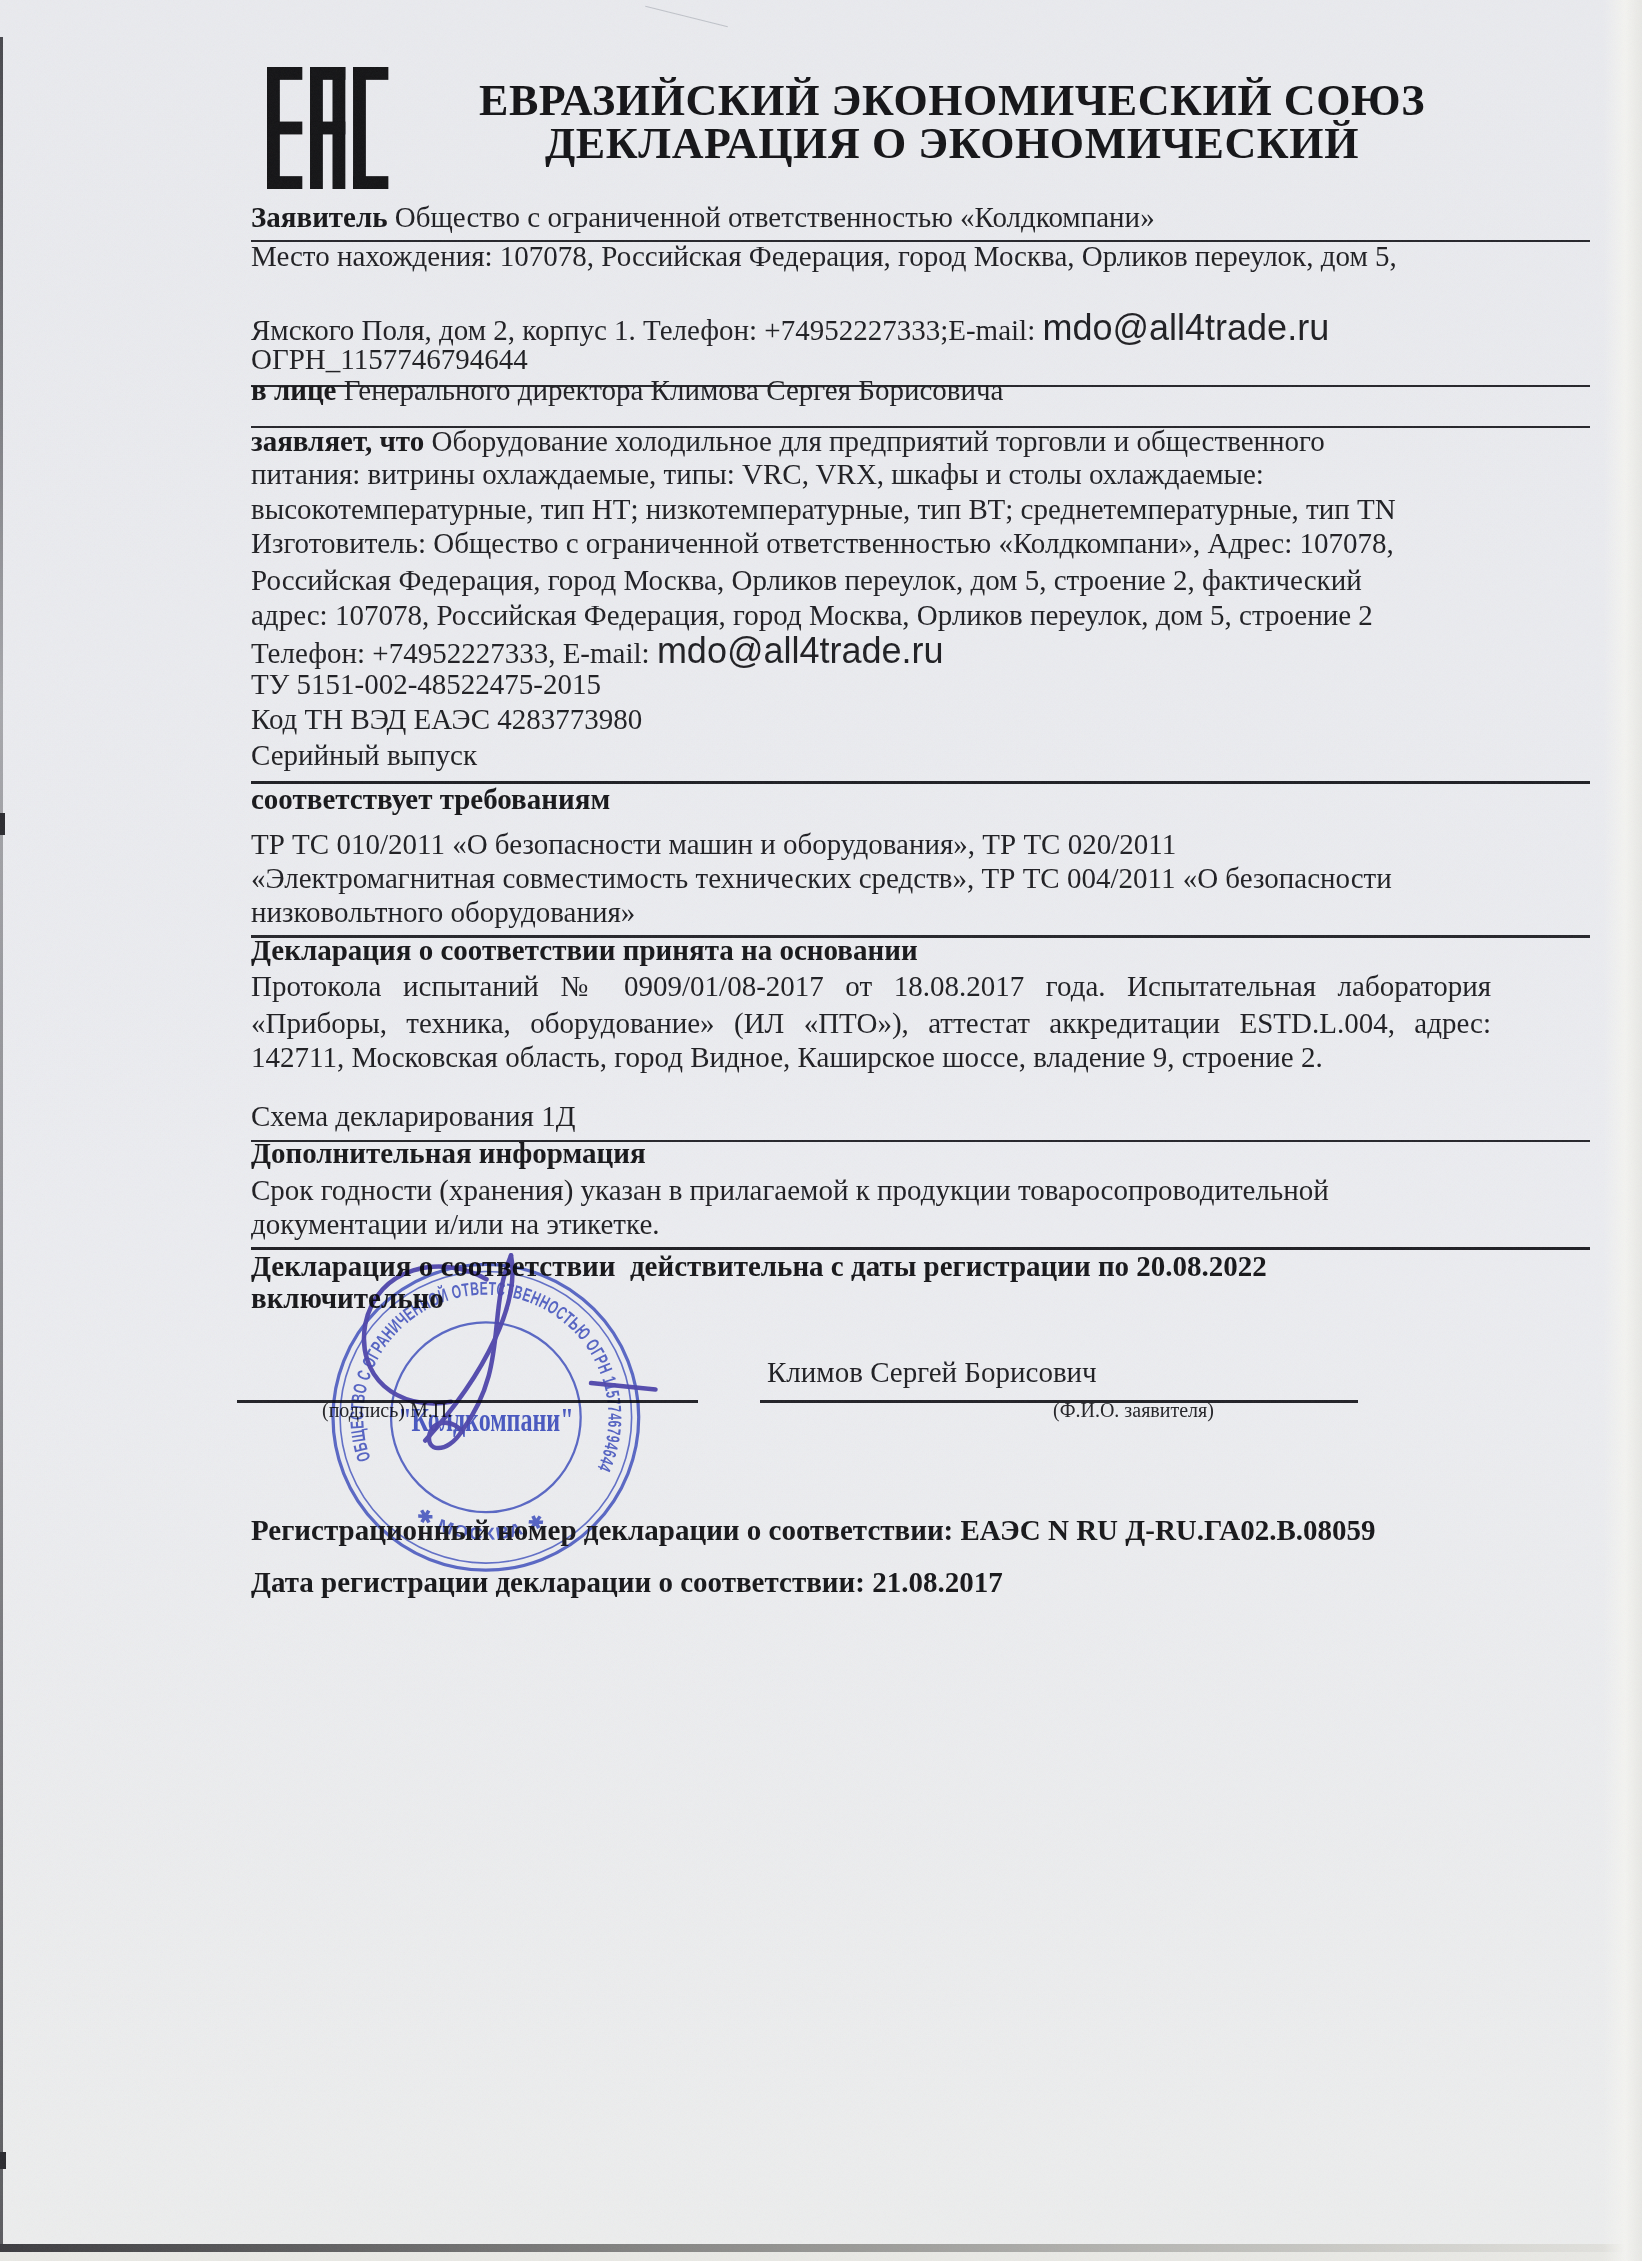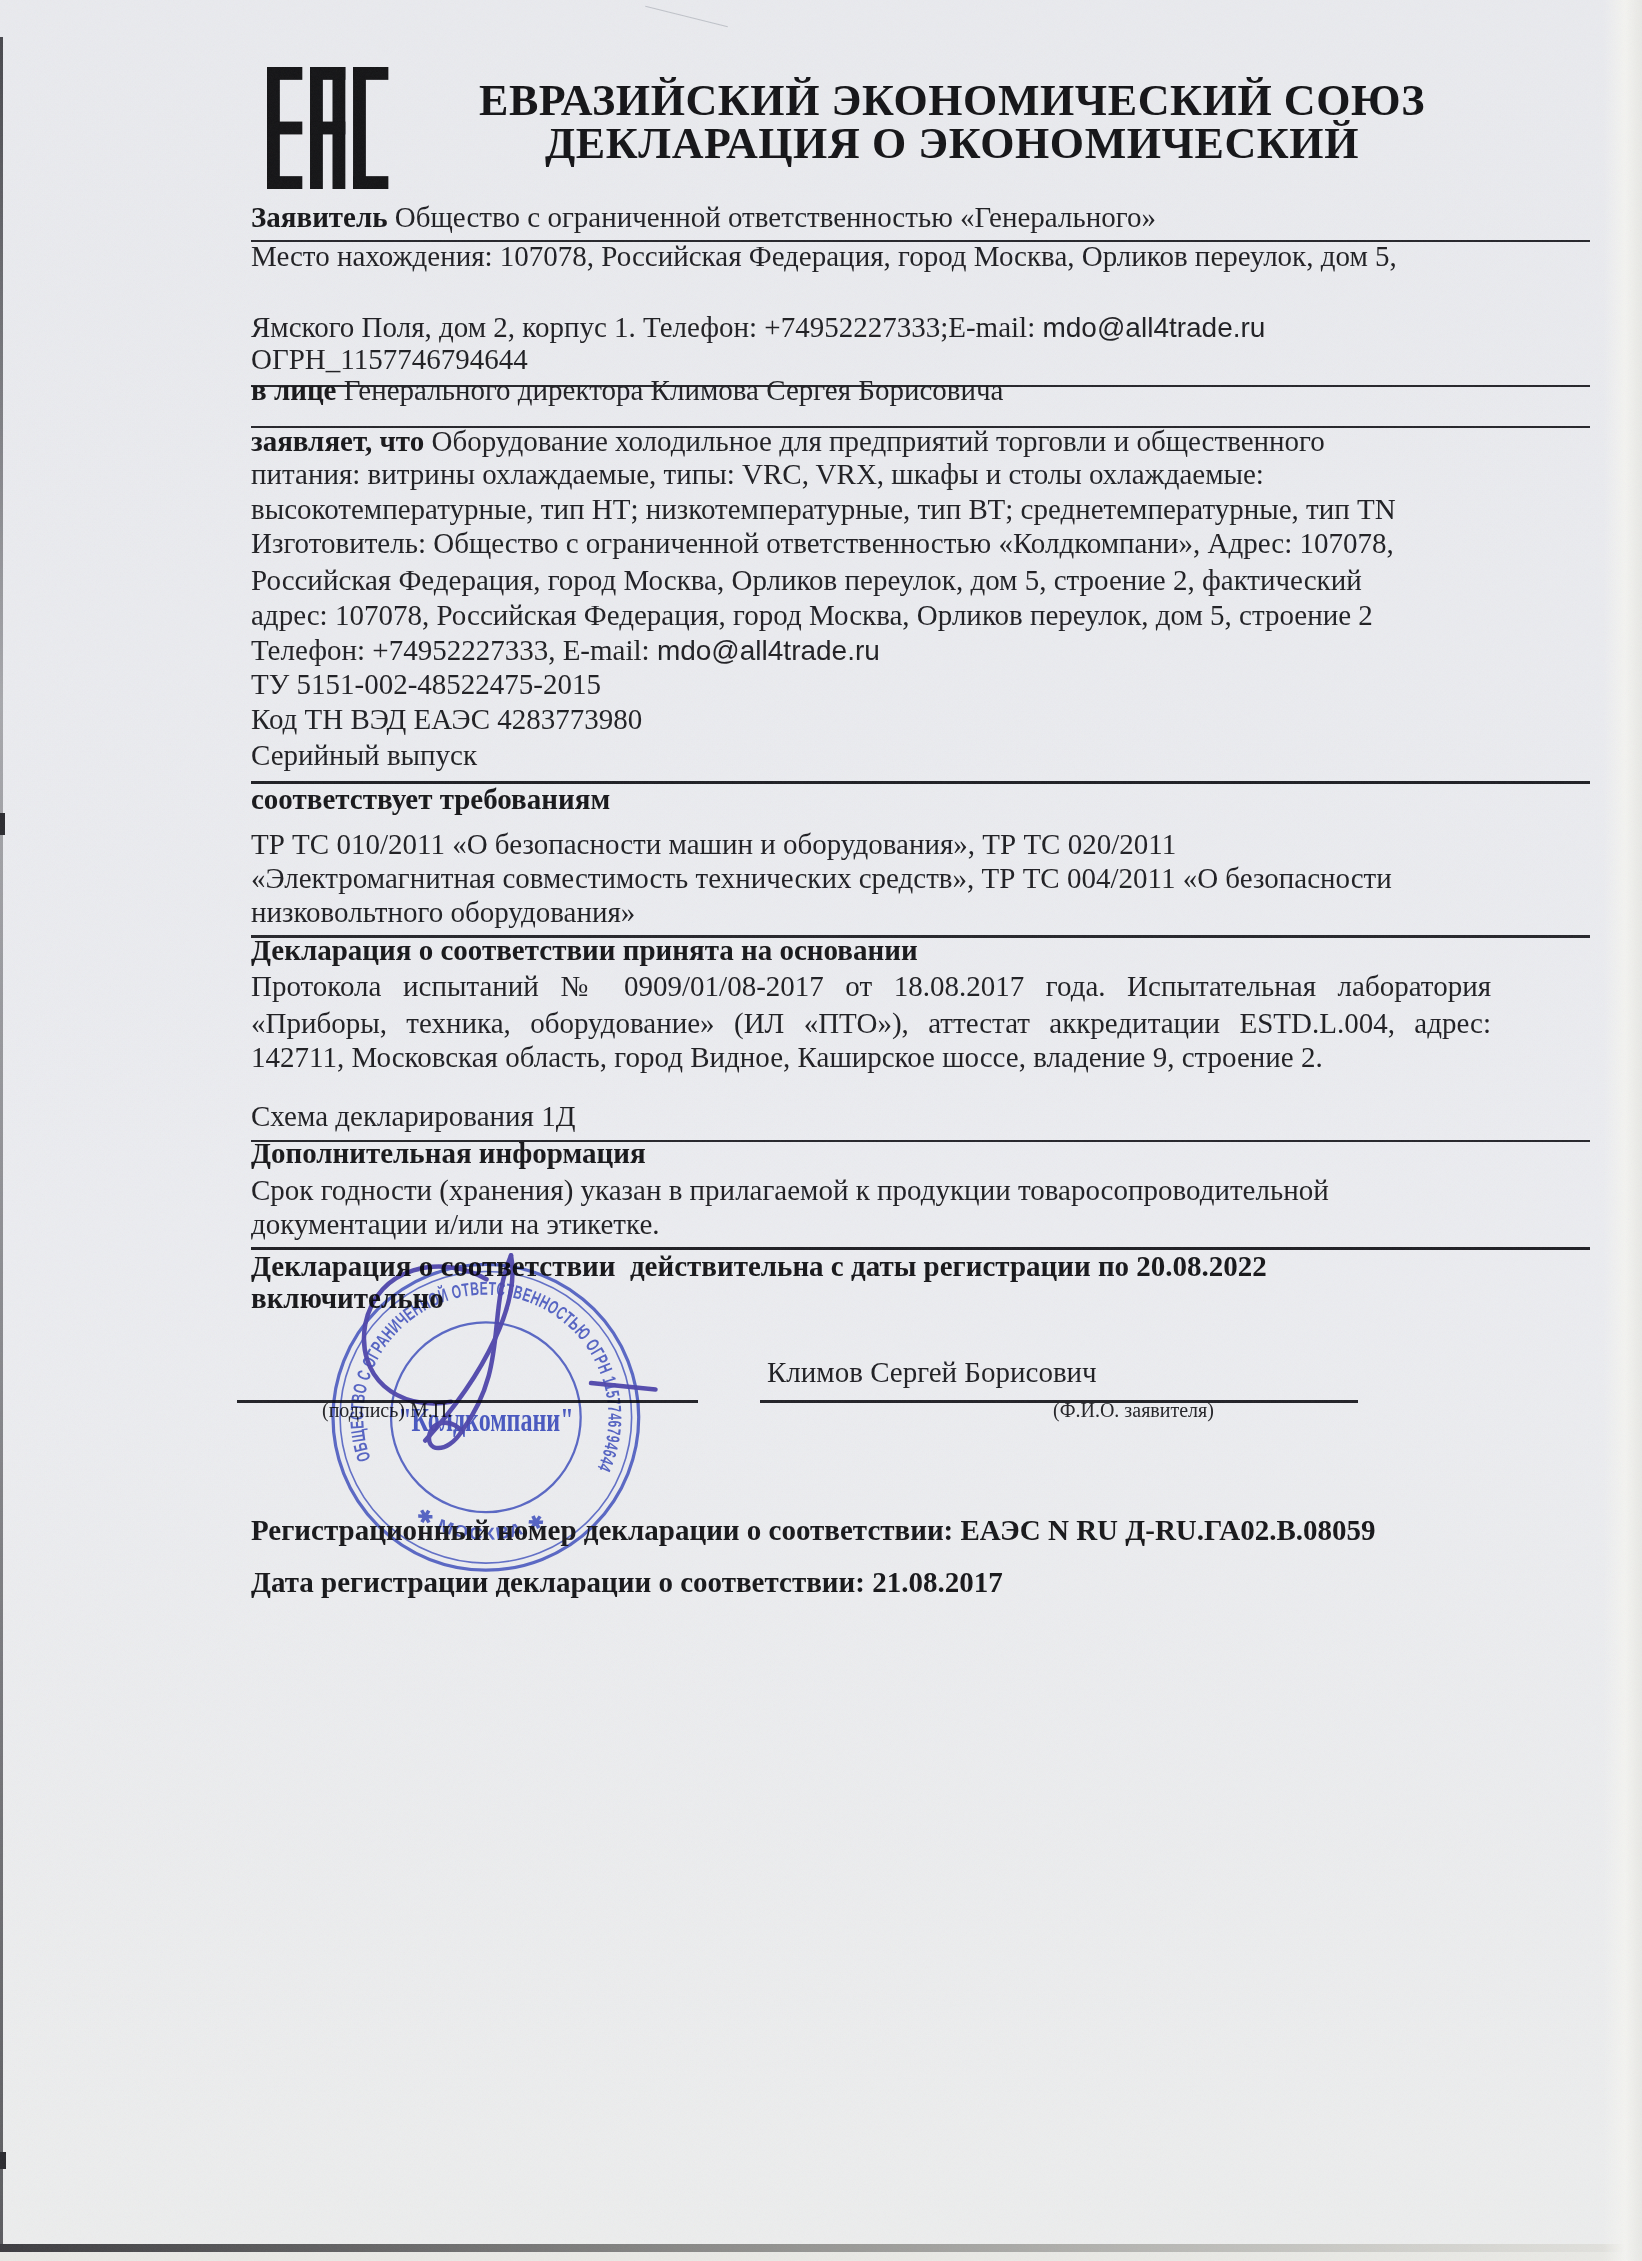--- a/index.html
+++ b/index.html
@@ -2,21 +2,21 @@
 <html style="font-size:10.3px"><head>
 <meta charset="utf-8">
 <style>
   html,body{margin:0;padding:0;background:#cfd0d4;}
   #page{position:relative;width:1643px;height:2261px;overflow:hidden;
         background:#eaebef;
         background-image:linear-gradient(180deg,#e9eaee 0%,#ebecf0 55%,#eceded 100%);
         font-family:"Liberation Serif", serif;color:#1e1e22;}
   .ln{position:absolute;left:251px;font-size:29px;line-height:35px;white-space:pre;color:#1f1f23;}
   .b{font-weight:bold;color:#17171a;}
-  .sans{font-family:"Liberation Sans", sans-serif;font-size:28px;margin-top:28px;}
+  .sans{font-family:"Liberation Sans", sans-serif;font-size:36px;margin-top:28px;}
   .jln{white-space:normal;width:1240px;text-align:justify;text-align-last:justify;}
   .rule{position:absolute;left:251px;width:1339px;height:1.9px;background:#26262b;}
   .thick{height:3.2px;background:#1f1f24;}
   .title{position:absolute;left:412px;top:79px;width:1080px;text-align:center;
          font-weight:bold;font-size:44px;line-height:43px;letter-spacing:0.6px;color:#141417;}
   .cap{position:absolute;font-size:20px;line-height:35px;color:#242428;white-space:pre;}
   .sigline{position:absolute;height:2.6px;background:#222227;}
   svg.stamp{position:absolute;left:293px;top:1218px;mix-blend-mode:multiply;opacity:.93;filter:blur(0.3px);}
   svg.eac{position:absolute;left:267px;top:67px;filter:blur(0.3px);}
   .artifact{position:absolute;background:#2b2b30;}
@@ -50,21 +50,21 @@
         <rect x="134" y="0" width="55" height="20"></rect>
       <rect x="134" y="170" width="55" height="20"></rect>
     </g>
   </svg>
 
   <div class="title">
     <div>ЕВРАЗИЙСКИЙ ЭКОНОМИЧЕСКИЙ СОЮЗ</div>
     <div>ДЕКЛАРАЦИЯ О ЭКОНОМИЧЕСКИЙ</div>
   </div>
 
-  <div class="ln" style="top:200px"><span class="b">Заявитель </span><span>Общество с ограниченной ответственностью «Генерального»</span></div>
+  <div class="ln" style="top:200px"><span class="b">Заявитель </span><span>Общество с ограниченной ответственностью «Колдкомпани»</span></div>
   <div class="rule" style="top:240px"></div>
 
   <div class="ln" style="top:239px">Место нахождения: 107078, Российская Федерация, город Москва, Орликов переулок, дом 5,</div>
   <div class="ln" style="top:310px"><span>Ямского Поля, дом 2, корпус 1. Телефон: +74952227333;E-mail: </span><span class="sans">mdo@all4trade.ru</span></div>
   <div class="ln" style="top:342px">ОГРН_1157746794644</div>
   <div class="rule" style="top:385px"></div>
 
   <div class="ln" style="top:373px"><span class="b">в лице </span><span>Генерального директора Климова Сергея Борисовича</span></div>
   <div class="rule" style="top:426px"></div>
 

